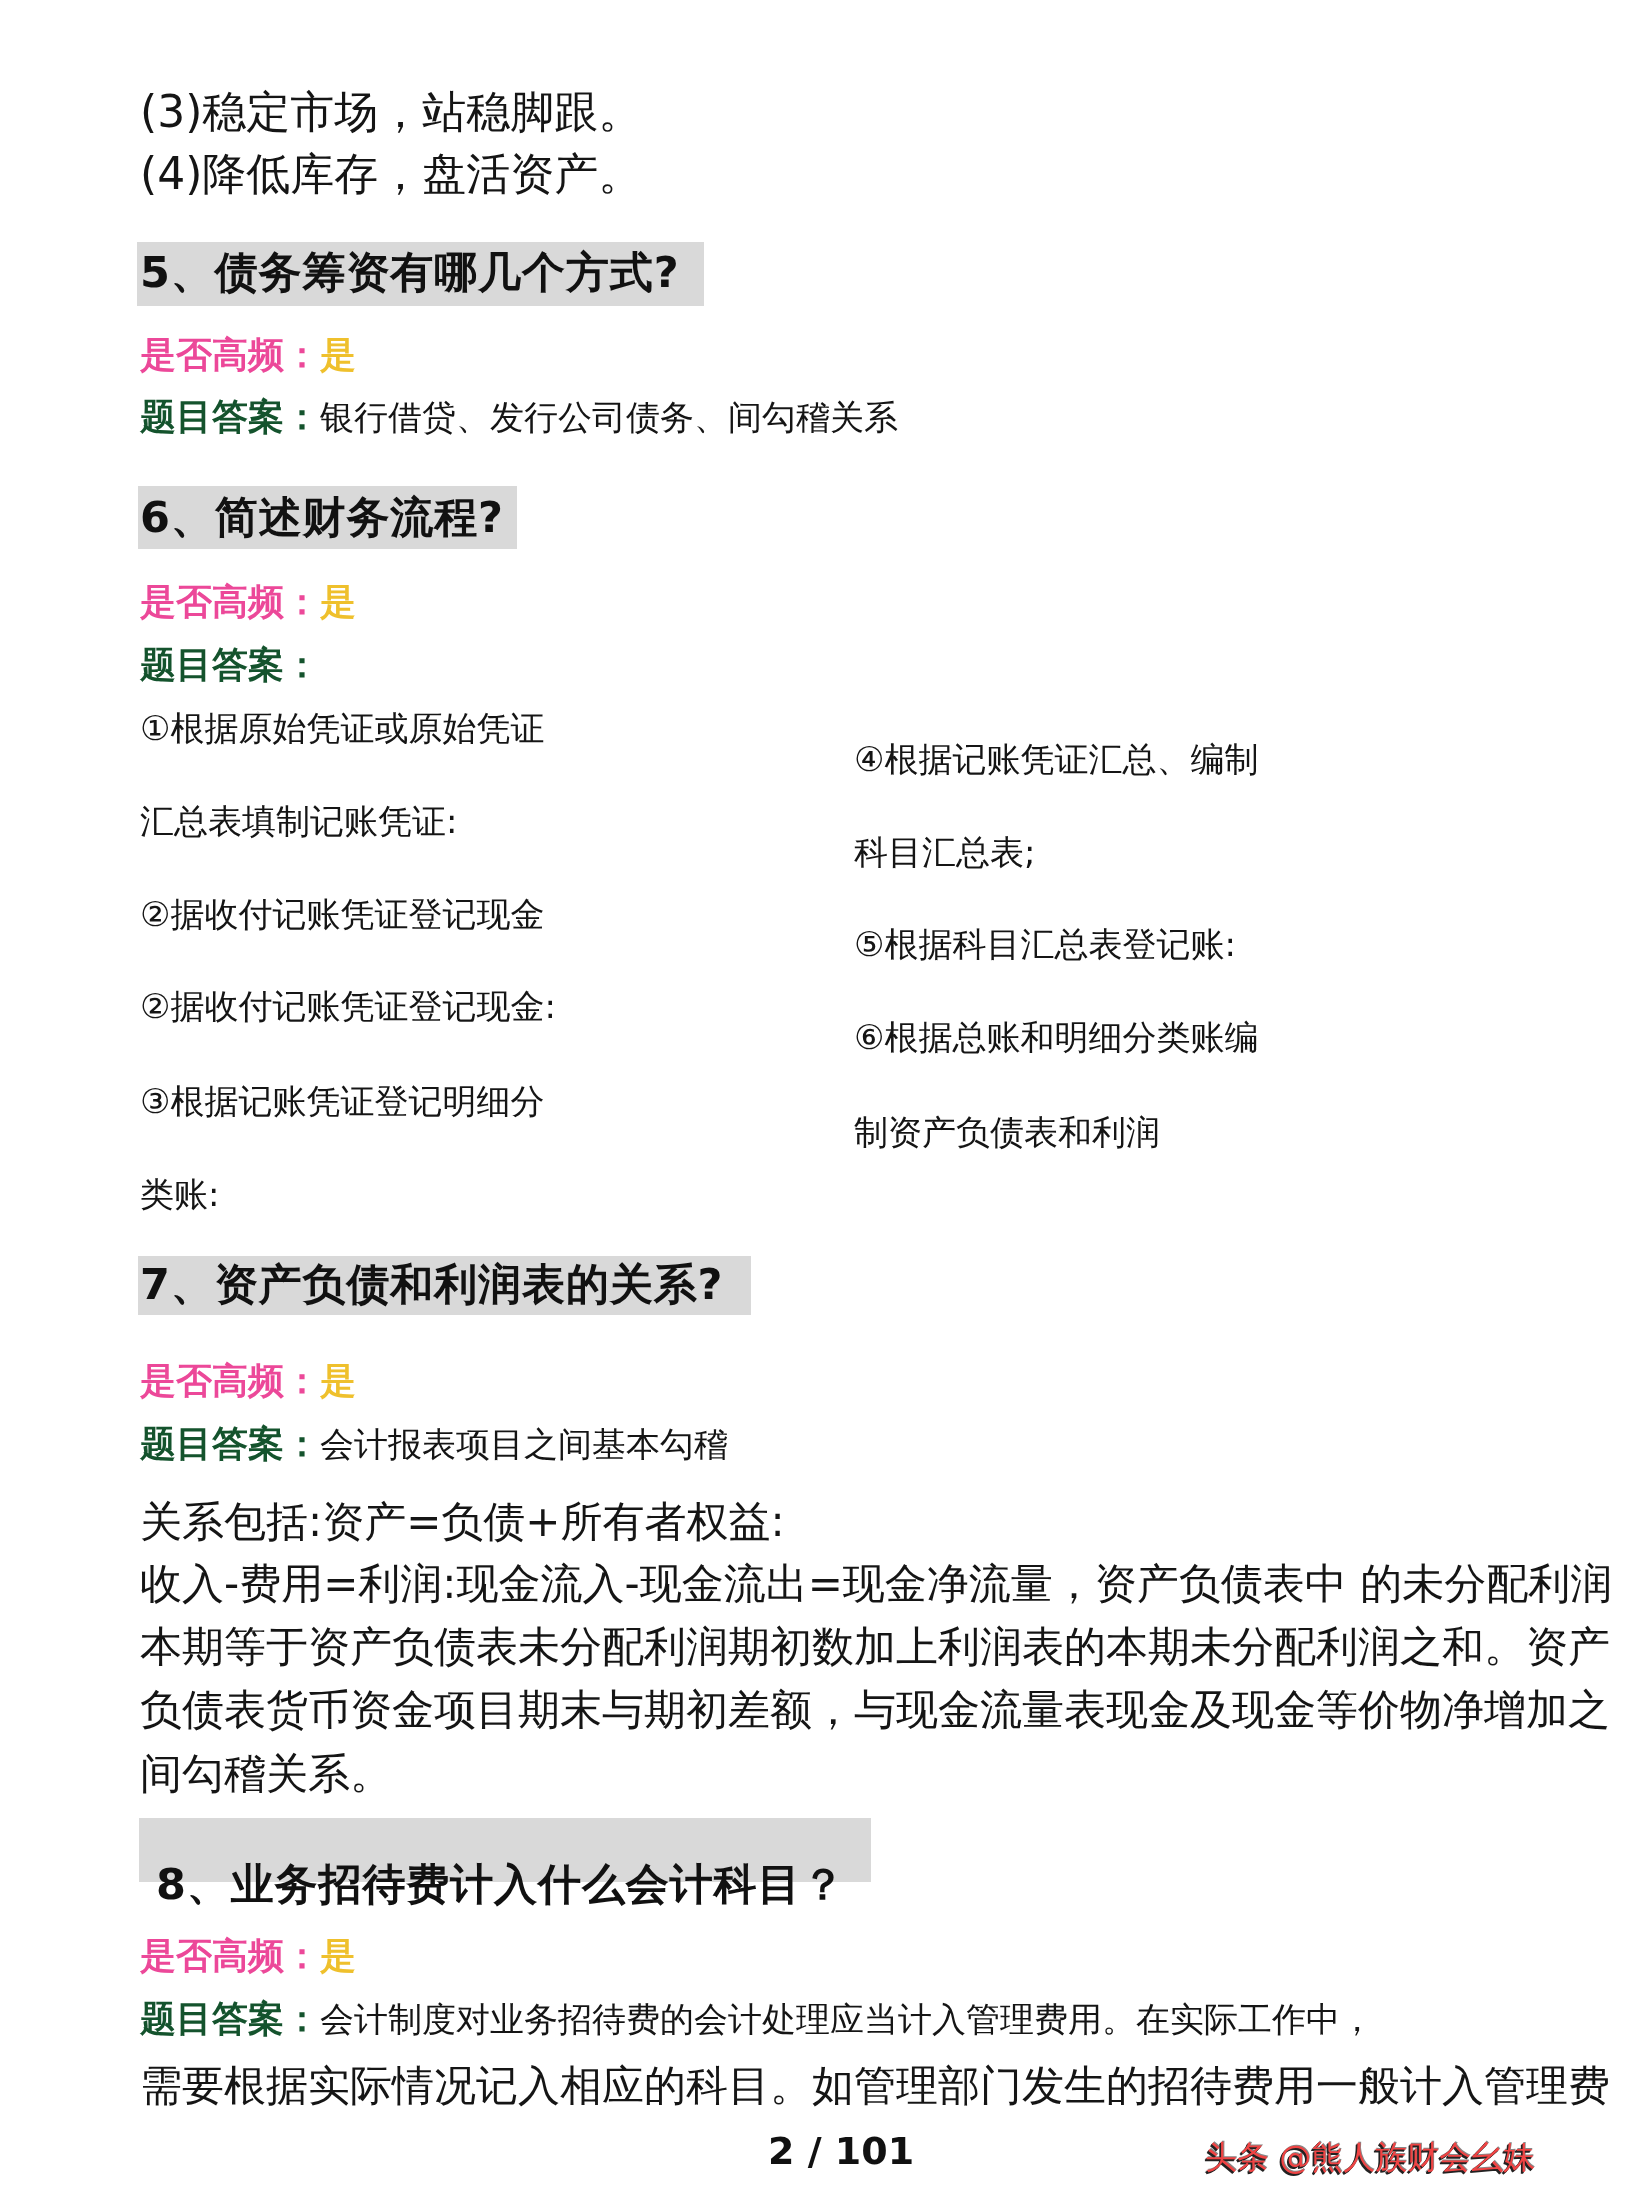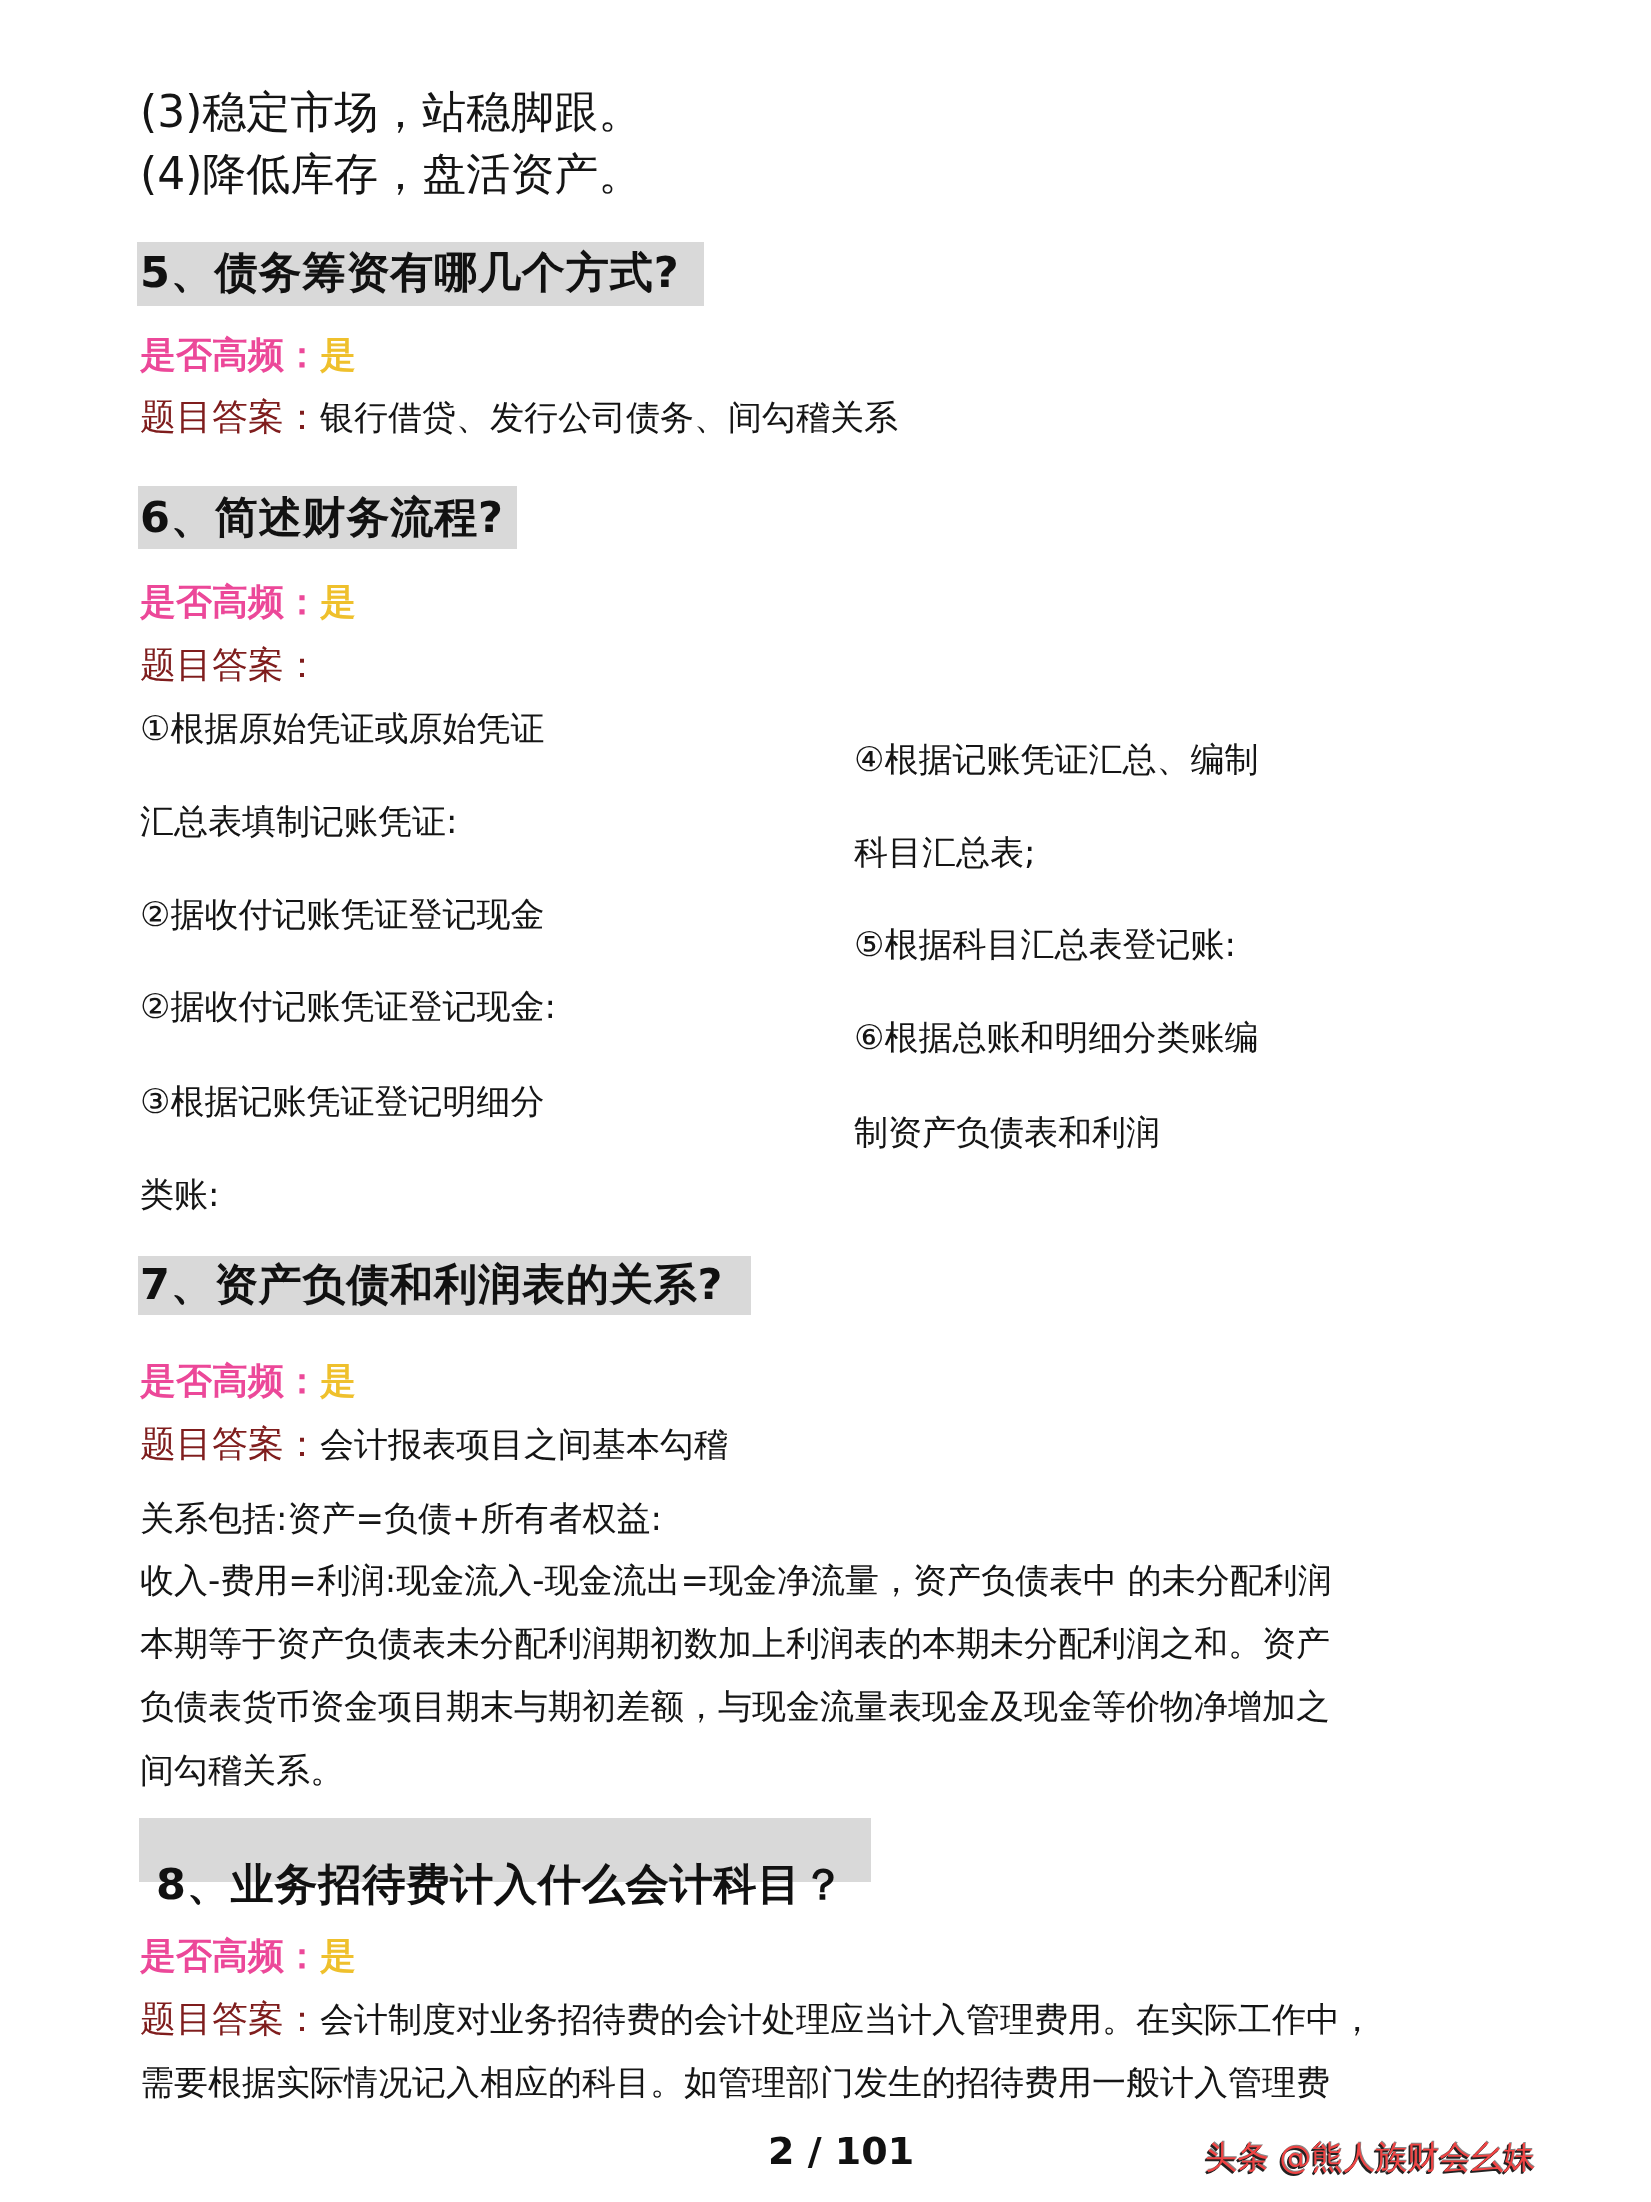--- a/index.html
+++ b/index.html
@@ -5,24 +5,24 @@
   html, body { margin:0; padding:0; background:#ffffff; }
   body { width:1652px; height:2203px; position:relative; overflow:hidden;
          font-family:"DejaVu Sans","Liberation Sans",sans-serif; color:#111; }
   .abs { position:absolute; white-space:nowrap; }
   .line { font-size:44px; line-height:1; color:#151515; }
   .heading-box { position:absolute; background:#d9d9d9; }
   .heading-text { position:absolute; font-size:43px; font-weight:bold; line-height:1; color:#111; white-space:nowrap; letter-spacing:0.9px; }
   .label-row { position:absolute; font-size:36px; line-height:1; white-space:nowrap; }
   .lbl-black { font-weight:bold; color:#ec4899; }
   .lbl-yellow { font-weight:bold; color:#efc02c; }
-  .lbl-red { font-weight:normal; color:#7f1d1d;margin-top:40px; }
+  .lbl-red { font-weight:bold; color:#14532d;margin-top:40px; }
   .answer-text { font-weight:normal; color:#151515; font-size:34px; }
   .col-line { position:absolute; font-size:34px; line-height:1; white-space:nowrap; color:#151515; }
-  .para-line { position:absolute; font-size:34px; line-height:1; white-space:nowrap; color:#151515; }
+  .para-line { position:absolute; font-size:42px; line-height:1; white-space:nowrap; color:#151515; }
   .page-num { position:absolute; font-size:38px; font-weight:bold; color:#111; white-space:nowrap; line-height:1; }
   .watermark { position:absolute; font-size:32px; color:#ef4444; white-space:nowrap; line-height:1;
                text-shadow: -1.7px 1.7px 0 #222, -0.9px 0.9px 0 #222, 0.9px -0.9px 0 #888; }
 </style>
 </head>
 <body>
 
 <div class="abs line" style="left:140px; top:90px;">(3)稳定市场，站稳脚跟。</div>
 <div class="abs line" style="left:140px; top:152px;">(4)降低库存，盘活资产。</div>
 

